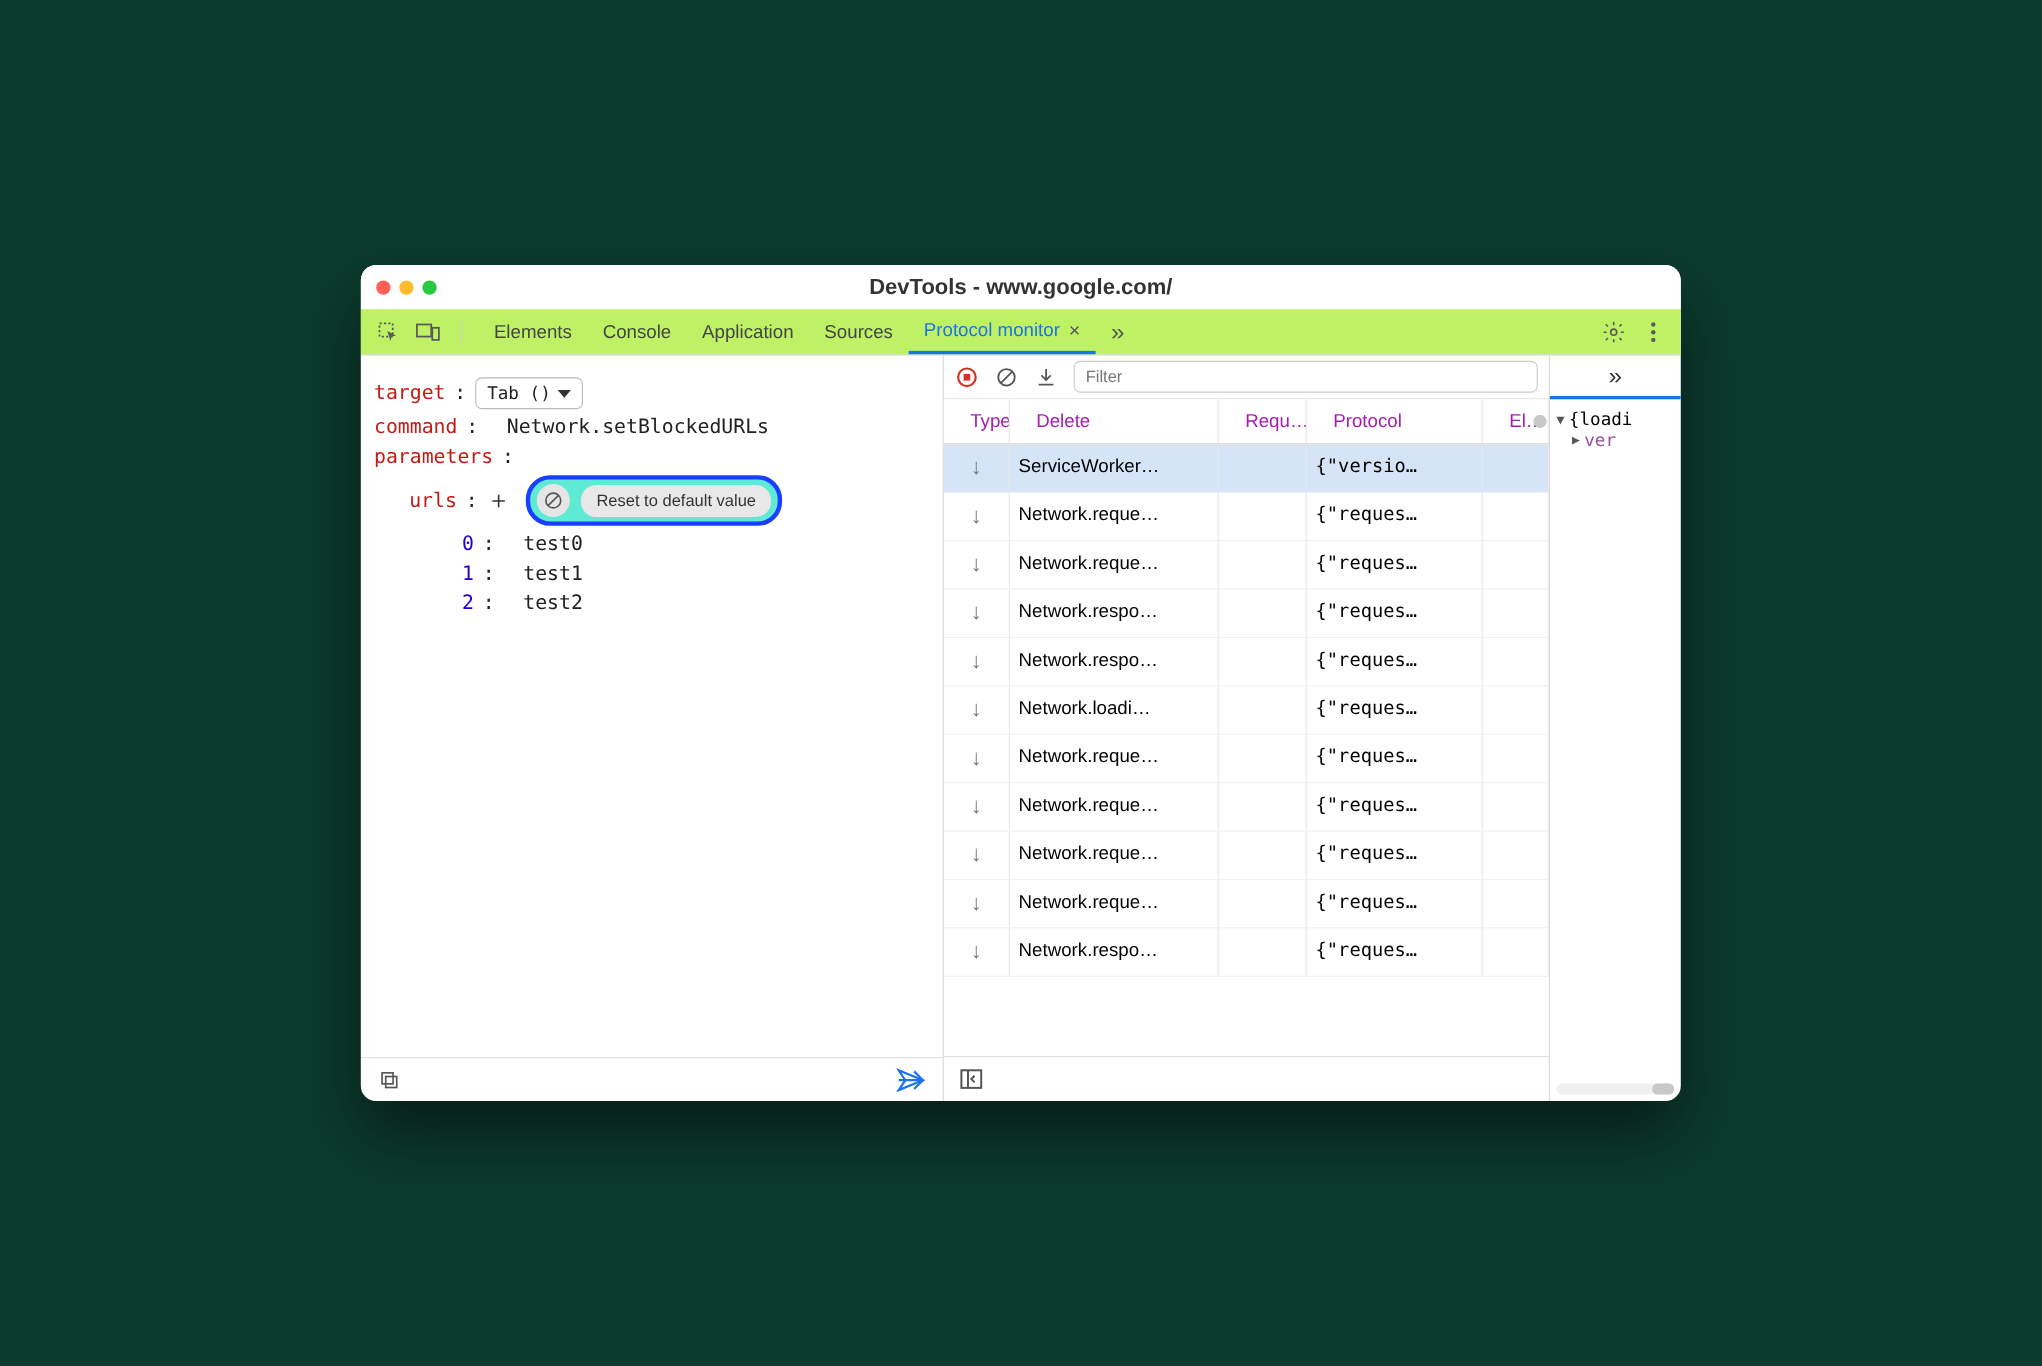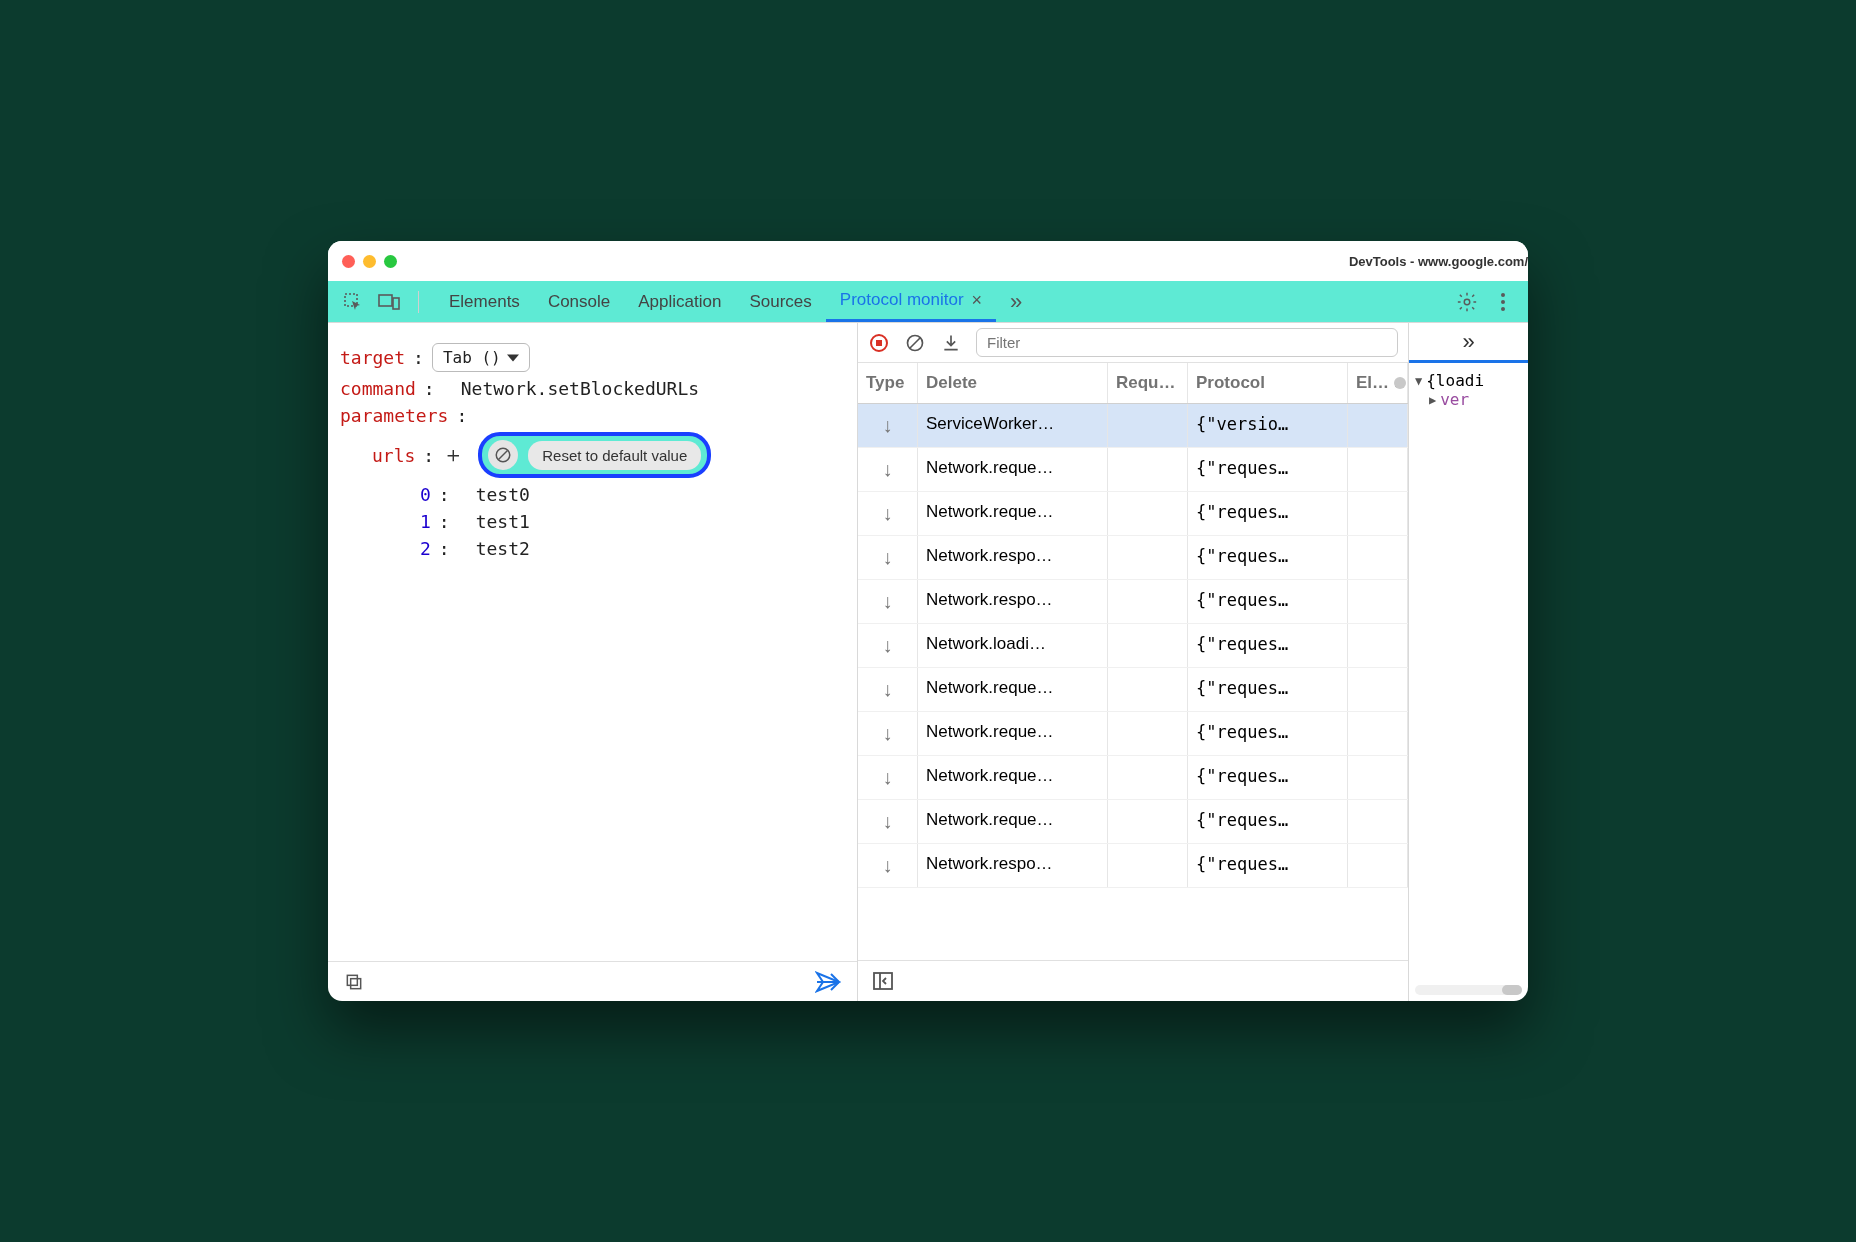--- a/index.html
+++ b/index.html
@@ -29,31 +29,31 @@
     padding: 0 14px;
     background: #fff;
     position: relative;
   }
   .traffic-lights { display: flex; gap: 8px; }
   .dot { width: 13px; height: 13px; border-radius: 50%; }
   .dot.red { background: #ff5f57; }
   .dot.yellow { background: #febc2e; }
   .dot.green { background: #28c840; }
   .title {
-    position: absolute; left: 0; right: 0; text-align: right;
-    font-weight: 600; font-size: 13px; color: #333; pointer-events: none;
+    position: absolute; left: 0; right: 0; text-align: center;
+    font-weight: 600; font-size: 20px; color: #333; pointer-events: none;
   }
   .toolbar {
     height: 42px;
     border-bottom: 1px solid #d9d9d9;
     display: flex;
     align-items: center;
     padding: 0 12px;
     gap: 10px;
-    background: #5eead4;
+    background: #bef264;
     font-size: 17px;
   }
   .toolbar .icon-btn {
     width: 26px; height: 26px; display: flex; align-items: center; justify-content: center;
     color: #5a5a5a; cursor: pointer;
   }
   .vdiv { width: 1px; height: 22px; background: #d0d0d0; margin: 0 6px; }
   .tabs { display: flex; align-items: stretch; gap: 0; height: 100%; }
   .tab {
     padding: 0 14px; display: flex; align-items: center; color: #444;
@@ -115,21 +115,21 @@
     flex: 1; border: 1px solid #ccc; border-radius: 6px; padding: 5px 10px;
     font-size: 15px; outline: none;
   }
   .table { flex: 1; overflow: auto; font-size: 17px; border-bottom: 1px solid #e0e0e0;}
   .thead, .trow { display: grid; grid-template-columns: 60px 190px 80px 160px 60px; }
   .thead { border-bottom: 1px solid #d0d0d0; background: #fff; position: sticky; top:0;}
   .th, .td {
     padding: 10px 8px; border-right: 1px solid #e6e6e6; overflow: hidden;
     text-overflow: ellipsis; white-space: nowrap;
   }
-  .th { font-weight: 700; color: #737373; display:flex; align-items:center; gap:4px;}
+  .th { font-weight: 400; color: #a21caf; display:flex; align-items:center; gap:4px;margin-left:16px;}
   .th.sorted::after { content:"▲"; font-size:10px; color:#888; margin-left:auto;}
   .trow { border-bottom: 1px solid #f0f0f0; cursor: pointer; }
   .trow.selected { background: #d6e4f7; }
   .type-arrow { color: #777; font-size: 20px; text-align: center; }
   .resp-mono { font-family: Menlo, Consolas, monospace; }
   .right-footer {
     height: 40px; display: flex; align-items: center; padding: 0 14px;
   }
   .side-panel {
     width: 120px; border-left: 1px solid #d9d9d9; display: flex; flex-direction: column;

